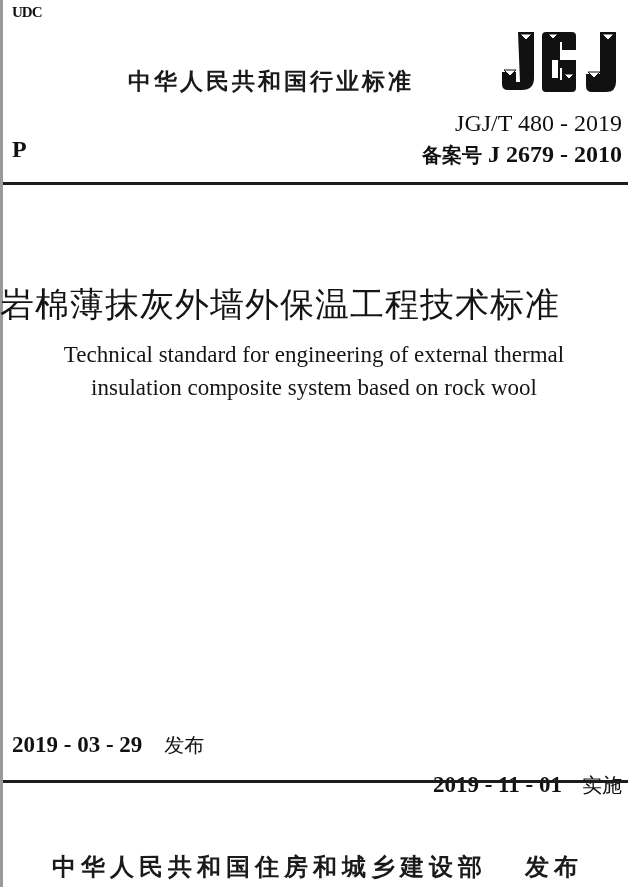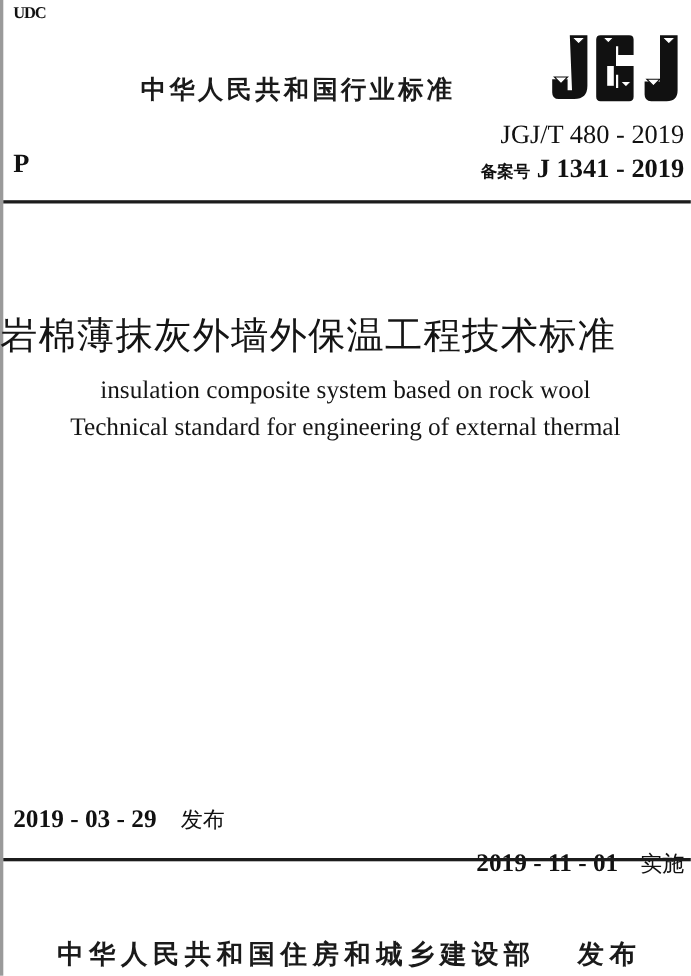--- a/index.html
+++ b/index.html
@@ -28,21 +28,21 @@
   .std-code {
     position: absolute; right: 6px; top: 110px;
     font-family: "Liberation Serif", serif; font-weight: normal; font-size: 24px;
     text-align: right; white-space: nowrap;
   }
   .record-no {
     position: absolute; right: 6px; top: 141px;
     font-family: "Liberation Serif", serif; font-weight: bold; font-size: 24px;
     text-align: right; white-space: nowrap;
   }
-  .record-no .cn { font-family: Liberation Sans, sans-serif; font-size: 15px; }
+  .record-no .cn { font-family: Liberation Sans, sans-serif; font-size: 20px; }
   .p-label {
     position: absolute; left: 12px; top: 136px;
     font-family: "Liberation Serif", serif; font-weight: bold; font-size: 24px;
   }
   .rule { position: absolute; left: 3px; right: 0; height: 3px; background: #1c1c1c; }
   .rule.top { top: 182px; }
   .rule.bottom { top: 780px; }
   .title-cn {
     position: absolute; left: 0; right: 0; top: 282px; text-align: left;
     font-family: "DejaVu Serif", serif; font-size: 34px; letter-spacing: 1px;
@@ -107,30 +107,30 @@
     <path d="M88 42 h12 l-6 6 z" fill="#fff" stroke="#111" stroke-width="1"></path>
   </g>
 </svg>
 
 <div class="std-code">JGJ/T 480 - 2019</div>
 
 <div class="p-label">P</div>
 
 <div class="record-no">
   <span class="cn">备案号</span>
-  <span>J 1341 - 2019</span>
+  <span>J 2679 - 2010</span>
 </div>
 
 <div class="rule top"></div>
 
 <div class="title-cn">岩棉薄抹灰外墙外保温工程技术标准</div>
 
 <div class="title-en">
+  <div>Technical standard for engineering of external thermal</div>
   <div>insulation composite system based on rock wool</div>
-  <div>Technical standard for engineering of external thermal</div>
 </div>
 
 <div class="date-left">
   <span>2019 - 03 - 29</span><span class="cn">发布</span>
 </div>
 
 <div class="date-right">
   <span>2019 - 11 - 01</span><span class="cn">实施</span>
 </div>
 

